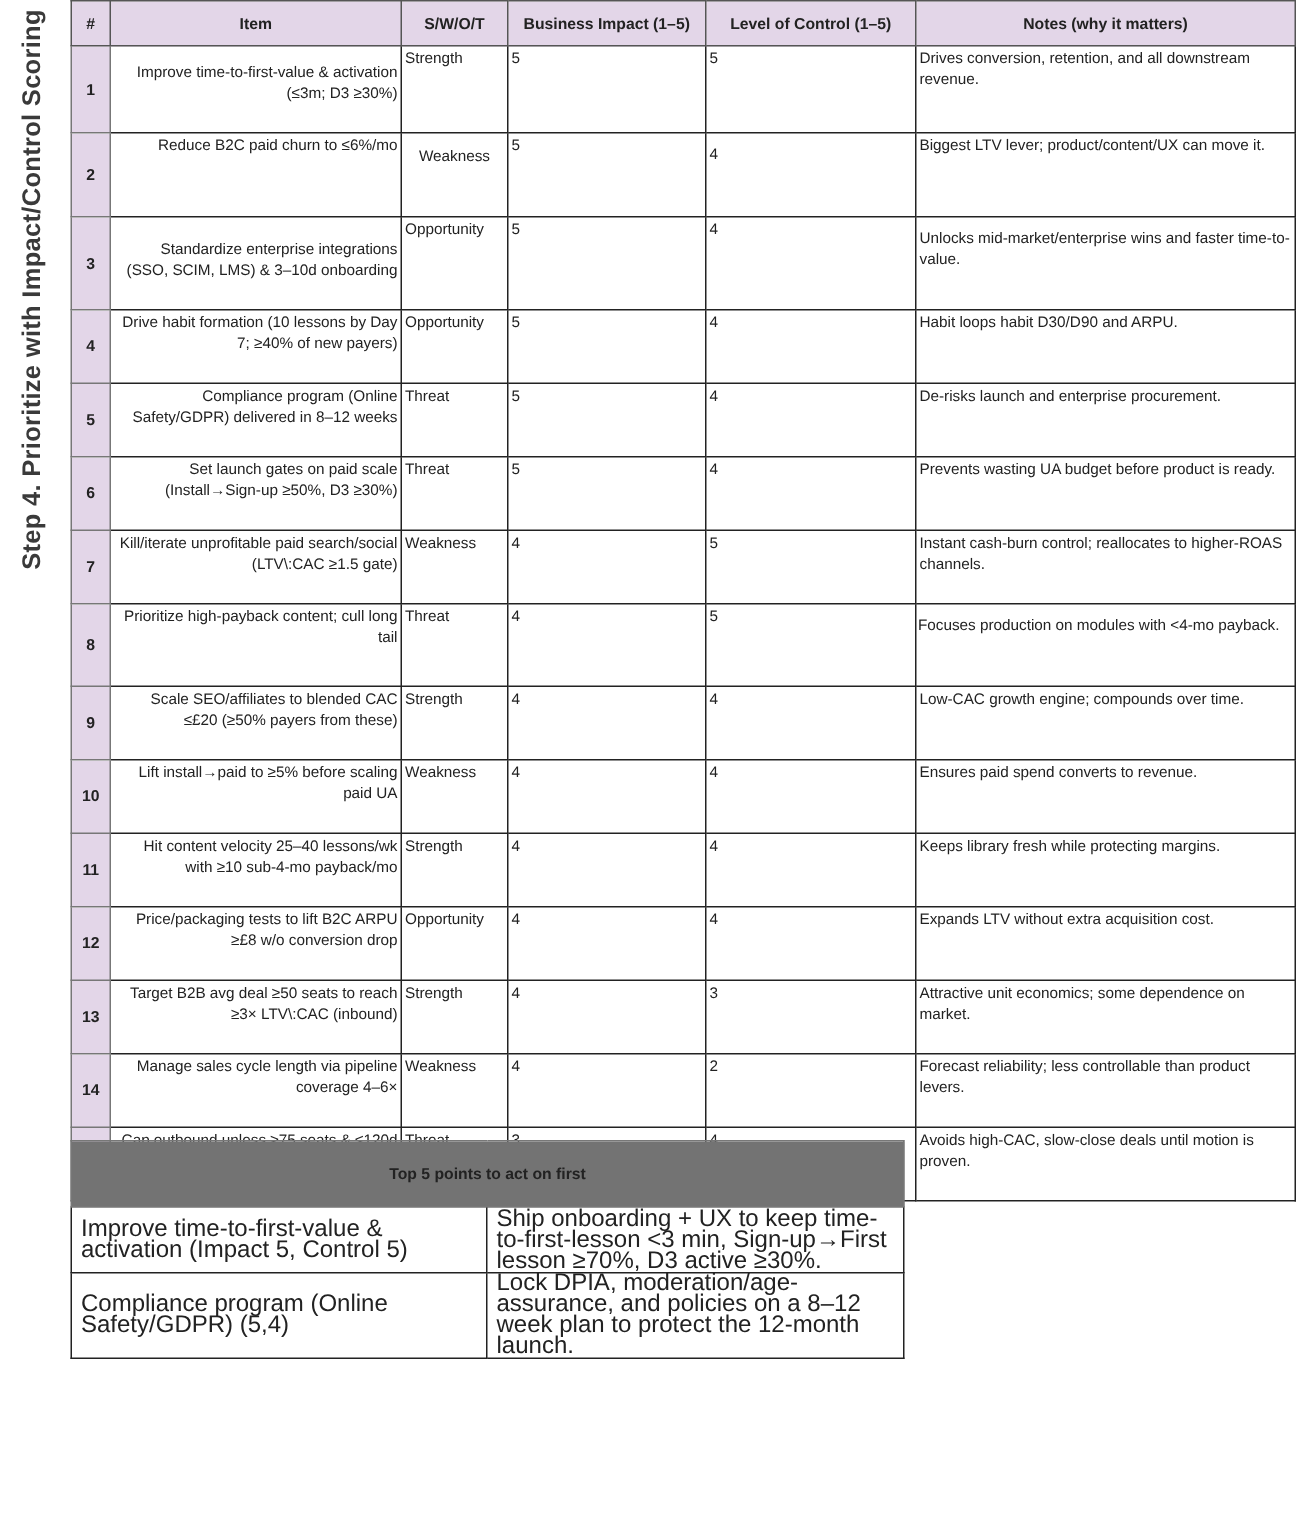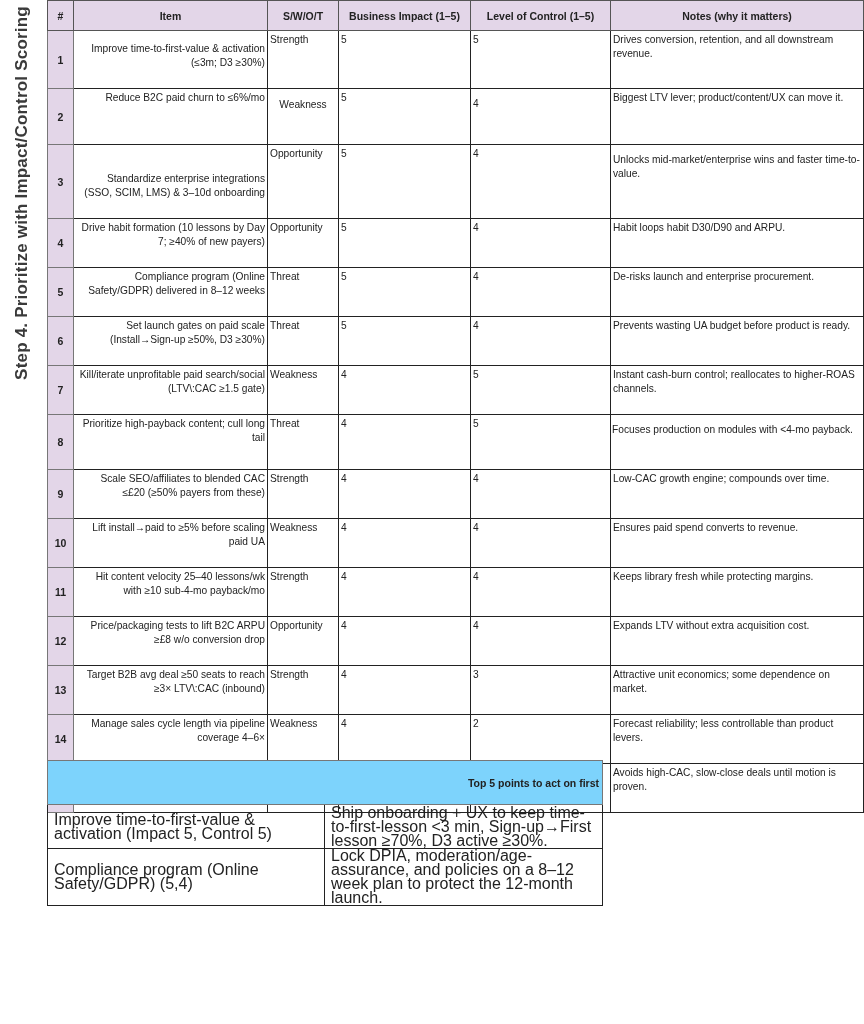--- a/index.html
+++ b/index.html
@@ -28,21 +28,21 @@
     vertical-align:top; padding:2px 2px 0 2px; overflow:hidden;
   }
   .main td.num {
     background:#e3d6e8; font-weight:bold; text-align:center; vertical-align:middle;
     font-size:10.5px; border-color:#777;
   }
   .main td.item { vertical-align:top;text-align:right; }
   .main td.item.mid { padding-top:11px; }
   .top5 { left:47px; top:760px; width:555px; }
   .top5 th {
-    background:#7dd3fc; height:43px; text-align:right; font-weight:bold;
+    background:#737373; height:43px; text-align:center; font-weight:bold;
     font-size:10.5px; padding:0 3px; border:1px solid #777;
   }
   .top5 td {
     border:1px solid #222; height:43px; font-size:16px; line-height:14px;
     padding:0 6px; vertical-align:middle;
   }
 </style>
 </head>
 <body>
 
@@ -81,21 +81,21 @@
     <tr>
       <td class="num">2</td>
       <td class="item">Reduce B2C paid churn to ≤6%/mo</td>
       <td style="padding-top:9px;text-align:center">Weakness</td>
       <td>5</td>
       <td style="padding-top:8px">4</td>
       <td>Biggest LTV lever; product/content/UX can move it.</td>
     </tr>
     <tr>
       <td class="num">3</td>
-      <td class="item" style="padding-top:27px;padding-left:5px">Standardize enterprise integrations (SSO, SCIM, LMS) &amp; 3–10d onboarding</td>
+      <td class="item" style="padding-top:15px;padding-left:5px">Standardize enterprise integrations (SSO, SCIM, LMS) &amp; 3–10d onboarding</td>
       <td>Opportunity</td>
       <td>5</td>
       <td>4</td>
       <td style="padding-top:8px">Unlocks mid-market/enterprise wins and faster time-to-value.</td>
     </tr>
     <tr>
       <td class="num">4</td>
       <td class="item">Drive habit formation (10 lessons by Day 7; ≥40% of new payers)</td>
       <td>Opportunity</td>
       <td>5</td>

